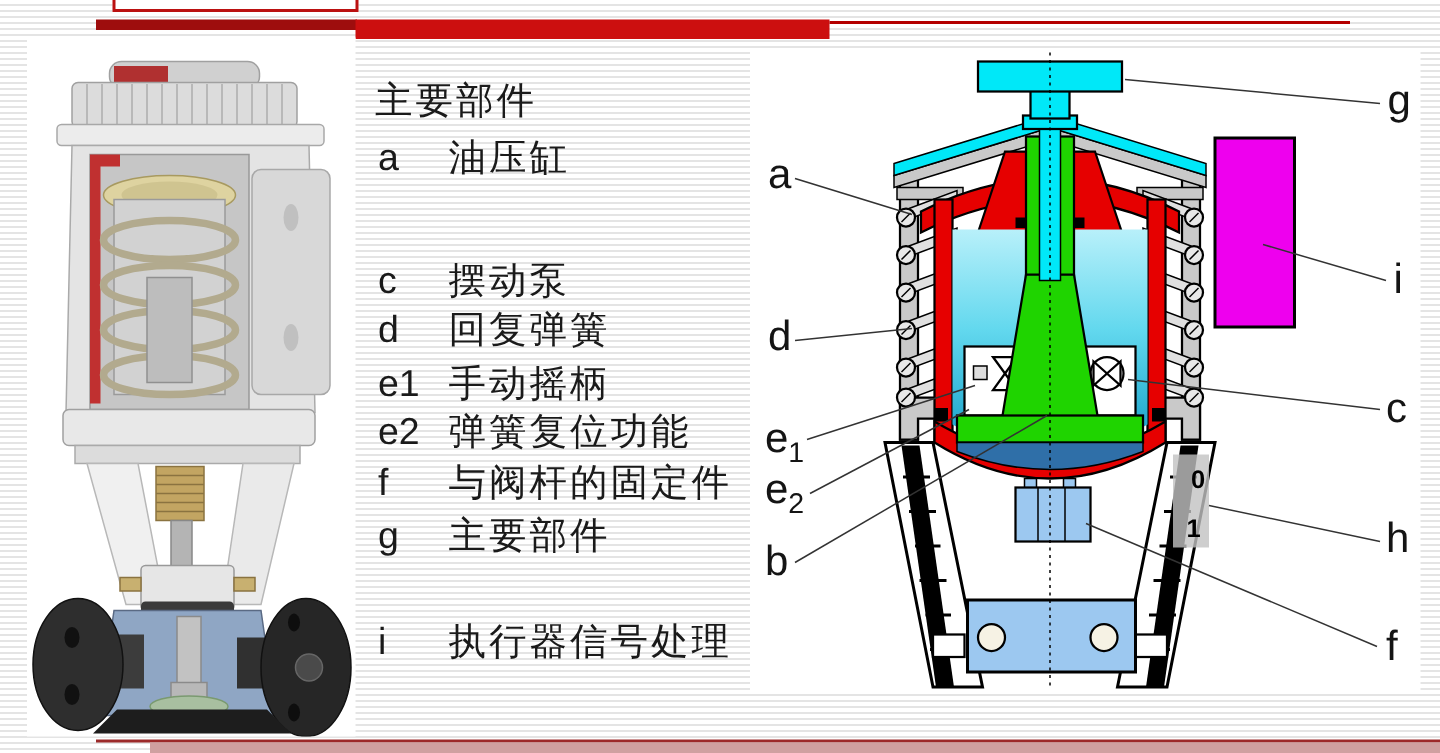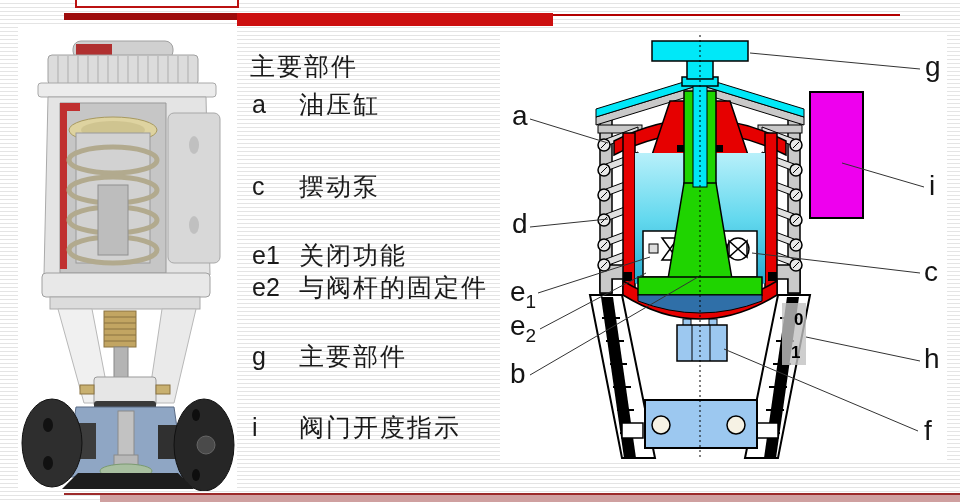--- a/index.html
+++ b/index.html
@@ -121,24 +121,26 @@
       <ellipse cx="108" cy="446" rx="26" ry="7" fill="#a8bfa0" stroke="#7a9a70"></ellipse>
       <polygon points="60,448 160,448 176,464 44,464" fill="#1d1d1d"></polygon>
     </g>
   </svg>
 </div>
 
 <div class="abs parts">
   <div class="title">主要部件</div>
   <div class="row" style="top:88px"><span class="key">a</span><span class="term">油压缸</span></div>
   <div class="row" style="top:170px"><span class="key">c</span><span class="term">摆动泵</span></div>
-  <div class="row" style="top:239px"><span class="key">e1</span><span class="term">关闭功能</span></div>
-  <div class="row" style="top:271px"><span class="key">e2</span><span class="term">与阀杆的固定件</span></div>
+  <div class="row" style="top:203px"><span class="key">d</span><span class="term">回复弹簧</span></div>
+  <div class="row" style="top:239px"><span class="key">e1</span><span class="term">手动摇柄</span></div>
+  <div class="row" style="top:271px"><span class="key">e2</span><span class="term">弹簧复位功能</span></div>
+  <div class="row" style="top:305px"><span class="key">f</span><span class="term">与阀杆的固定件</span></div>
   <div class="row" style="top:340px"><span class="key">g</span><span class="term">主要部件</span></div>
-  <div class="row" style="top:411px"><span class="key">i</span><span class="term">阀门开度指示</span></div>
+  <div class="row" style="top:411px"><span class="key">i</span><span class="term">执行器信号处理</span></div>
 </div>
 
 <div class="abs diagram-panel">
   <svg width="447" height="427" viewBox="0 0 447 427">
     <defs>
       <linearGradient id="oil" x1="0" y1="0" x2="0" y2="1">
         <stop offset="0" stop-color="#b8f0fa"></stop>
         <stop offset="0.45" stop-color="#62d8ee"></stop>
         <stop offset="1" stop-color="#129cc6"></stop>
       </linearGradient>

